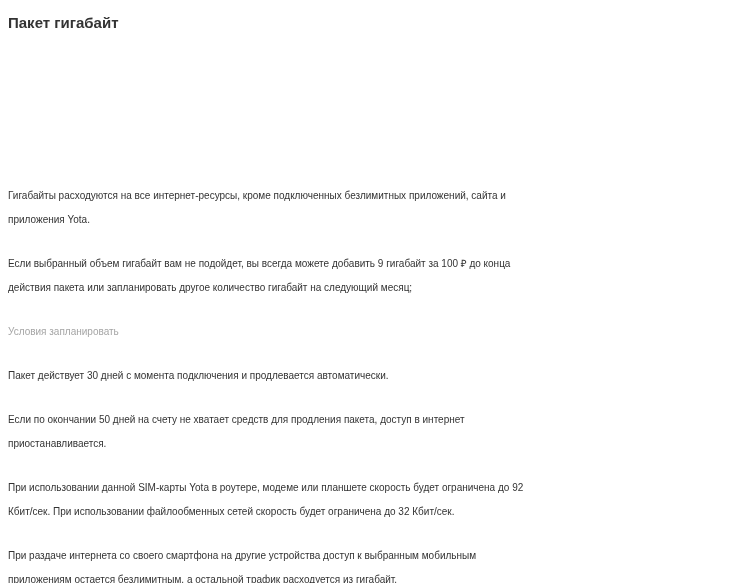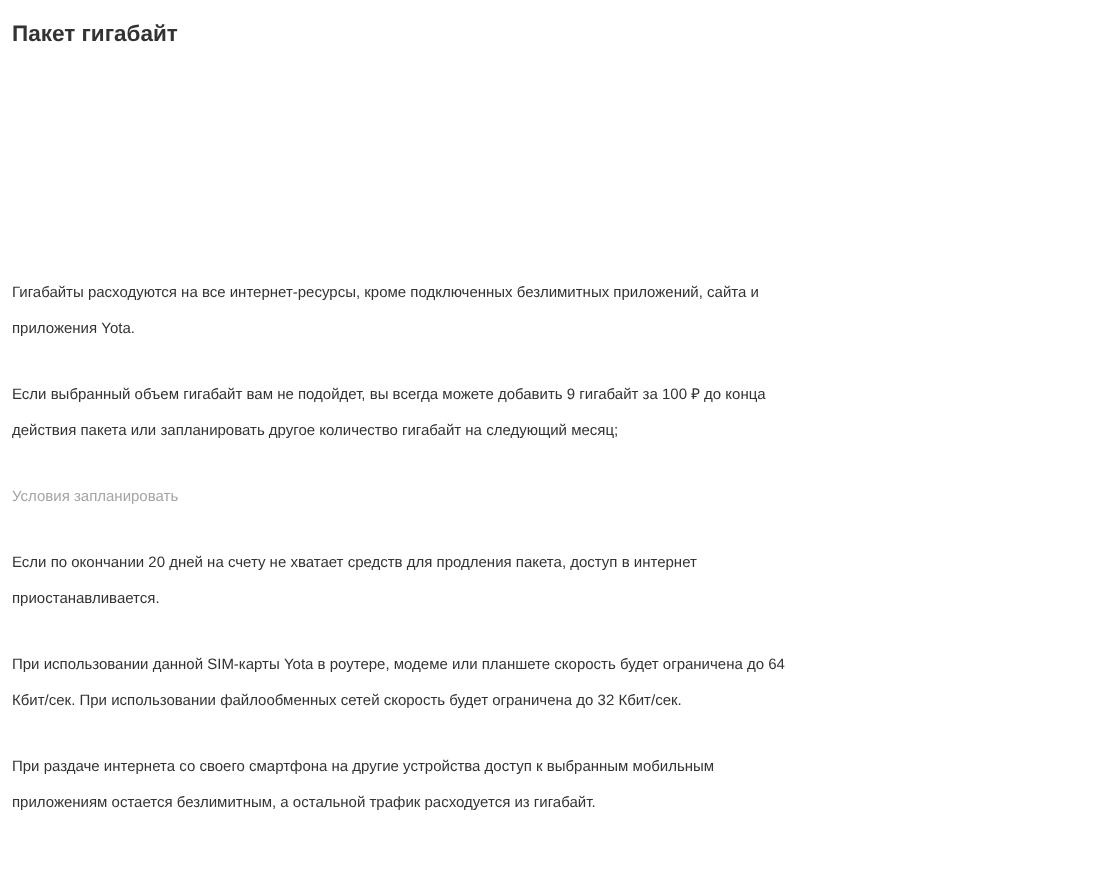--- a/index.html
+++ b/index.html
@@ -51,21 +51,22 @@
 <div class="terms-row">
   <div class="term-label">Пакет гигабайт</div>
 
   <div class="term-content">
     <p>Гигабайты расходуются на все интернет-ресурсы, кроме подключенных безлимитных приложений, сайта и приложения Yota.</p>
 
     <p>Если выбранный объем гигабайт вам не подойдет, вы всегда можете добавить 9 гигабайт за 100 ₽ до конца действия пакета или запланировать другое количество гигабайт на следующий месяц;</p>
 
     <p class="subheading">Условия запланировать</p>
 
+    <p>Пакет действует 30 дней с момента подключения и продлевается автоматически.</p>
 
 
-    <p>Если по окончании 20 дней на счету не хватает средств для продления пакета, доступ в интернет приостанавливается.</p>
+    <p>Если по окончании 50 дней на счету не хватает средств для продления пакета, доступ в интернет приостанавливается.</p>
 
-    <p>При использовании данной SIM-карты Yota в роутере, модеме или планшете скорость будет ограничена до 64 Кбит/сек. При использовании файлообменных сетей скорость будет ограничена до 32 Кбит/сек.</p>
+    <p>При использовании данной SIM-карты Yota в роутере, модеме или планшете скорость будет ограничена до 92 Кбит/сек. При использовании файлообменных сетей скорость будет ограничена до 32 Кбит/сек.</p>
 
     <p>При раздаче интернета со своего смартфона на другие устройства доступ к выбранным мобильным приложениям остается безлимитным, а остальной трафик расходуется из гигабайт.</p>
   </div>
 </div>
 
 </body></html>

